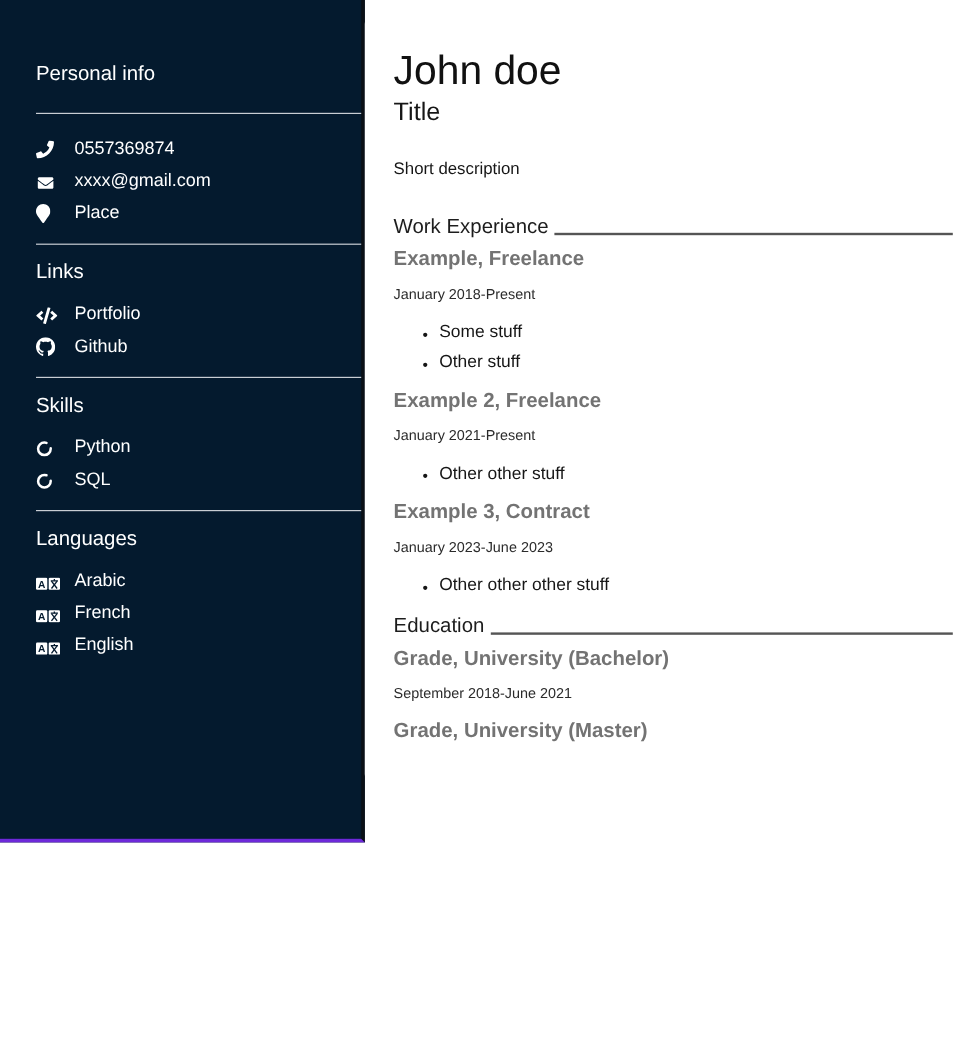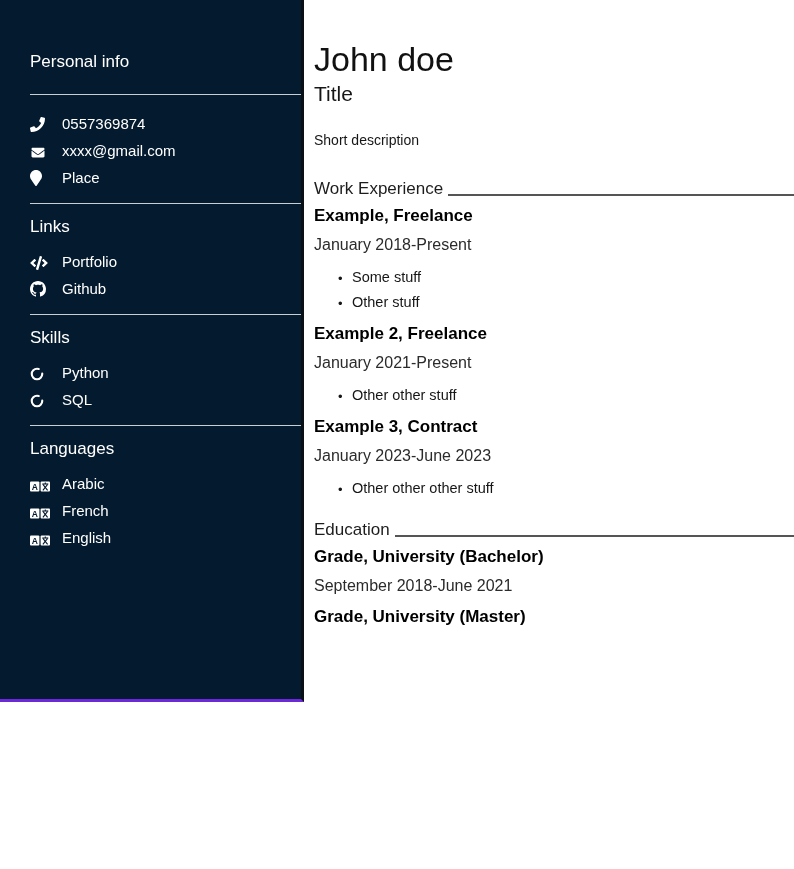--- a/index.html
+++ b/index.html
@@ -56,21 +56,21 @@
     flex: 0 0 22px;
   }
   .side-icon svg { display: block; }
 
   
   .main {
     position: absolute;
     left: 304px; top: 0;
     width: 490px;
     height: 665px;
-    padding-left: 10px;
+    padding-left: 24px;
     background: #ffffff;
     border-radius: 20px;
   }
   .name {
     margin-top: 40px;
     font-size: 34px;
     line-height: 39px;
     font-weight: 400;
     color: #111111;
   }
@@ -84,39 +84,39 @@
     font-size: 14px;
     line-height: 17px;
   }
   .section-head {
     display: flex;
     margin-top: 30px;
     font-size: 17px;
     line-height: 20px;
     color: #1d1d1d;
   }
-  .section-head.tight { margin-top: 23px; }
+  .section-head.tight { margin-top: 15px; }
   .sh-text { white-space: nowrap; padding-right: 5px; }
   .sh-rule {
     flex: 1 1 auto;
     align-self: flex-end;
     border-bottom: 2px solid #555555;
     margin-bottom: 3px;
   }
   .entry-title {
     font-size: 17px;
     line-height: 20px;
     font-weight: 700;
-    color: #000000;
+    color: #737373;
     margin-top: 13px;
   }
   .entry-title.first { margin-top: 7px; }
   .entry-date {
     margin-top: 11px;
-    font-size: 16px;
+    font-size: 12px;
     line-height: 16px;
     color: #2b2b2b;
   }
   ul.bullets {
     list-style: none;
     margin: 16px 0 0 24px;
   }
   ul.bullets li {
     position: relative;
     padding-left: 14px;

